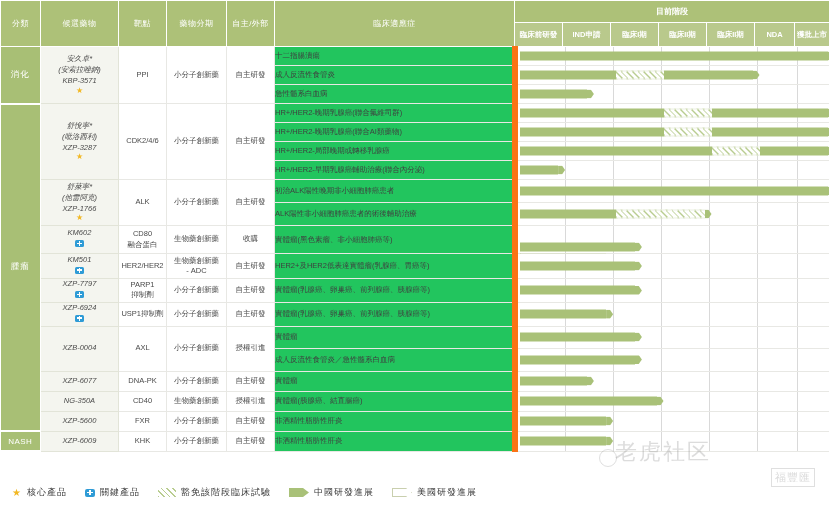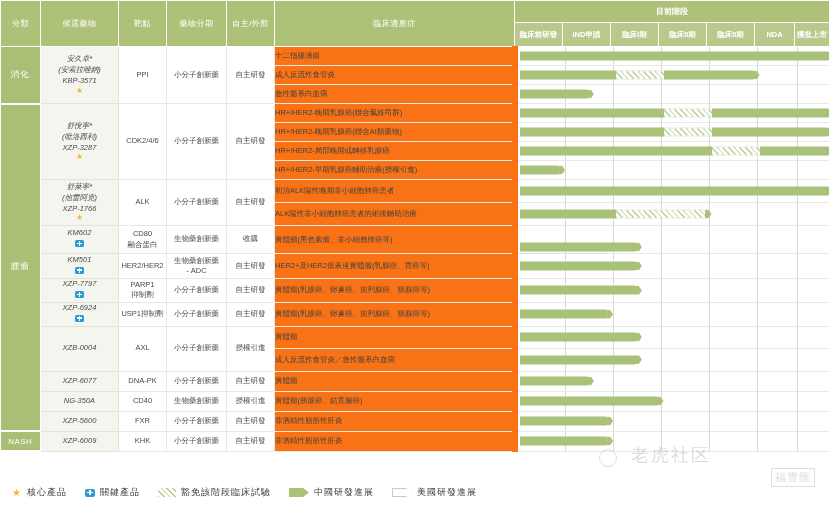--- a/index.html
+++ b/index.html
@@ -99,21 +99,21 @@
     background:#ffffff;
     text-align:center;
     font-size:7.5px;
     border-bottom:1px solid #e8e8e4;
     border-right:1px solid #e8e8e4;
     color:#4a4a4a;
     line-height:1.4;
     padding:1px;
   }
   .indication{
-    background:#f97316;
+    background:#22c55e;
     text-align:left;
     font-size:7.5px;
     padding-left:6px;
     color:#3f3f3f;
     border-bottom:1px solid #e8e8e4;
     border-right:6px solid #f97316;
     white-space:nowrap;
     overflow:hidden;
   }
   
@@ -202,21 +202,21 @@
   }
   .lg-us{
     display:inline-block;width:20px;height:9px;background:#ffffff;
     border:1px solid #c9cfae;box-sizing:border-box;
     clip-path:polygon(0 0,70% 0,100% 50%,70% 100%,0 100%);
   }
   
   .wm{
     position:absolute;
     color:rgba(140,140,140,.30);
-    font-size:18px;
+    font-size:22px;
     letter-spacing:2px;
     pointer-events:none;
     font-family:"DejaVu Sans",sans-serif;
   }
   .wm1{right:118px;bottom:40px;}
   .wm2{
     right:14px;bottom:20px;font-size:11px;letter-spacing:1px;
     border:1px solid rgba(140,140,140,.28);
     padding:1px 3px;color:rgba(140,140,140,.32);
   }
@@ -391,21 +391,21 @@
             </div>
             <div class="bar" style="left:2px">
               <span class="seg solid" style="width:192px"></span>
               <span class="seg hatch" style="width:48px"></span>
               <span class="seg solid" style="width:68px"></span>
               <span class="tip"></span>
             </div>
           </td>
         </tr>
         <tr style="height: 19px;">
-          <td class="indication">HR+/HER2-早期乳腺癌輔助治療(授權引進)</td>
+          <td class="indication">HR+/HER2-早期乳腺癌輔助治療(聯合內分泌)</td>
           <td class="track" colspan="7">
             <div class="ticks">
               <i style="left:47px"></i>
               <i style="left:95px"></i>
               <i style="left:143px"></i>
               <i style="left:191px"></i>
               <i style="left:239px"></i>
               <i style="left:279px"></i>
             </div>
             <div class="bar" style="left:2px">

